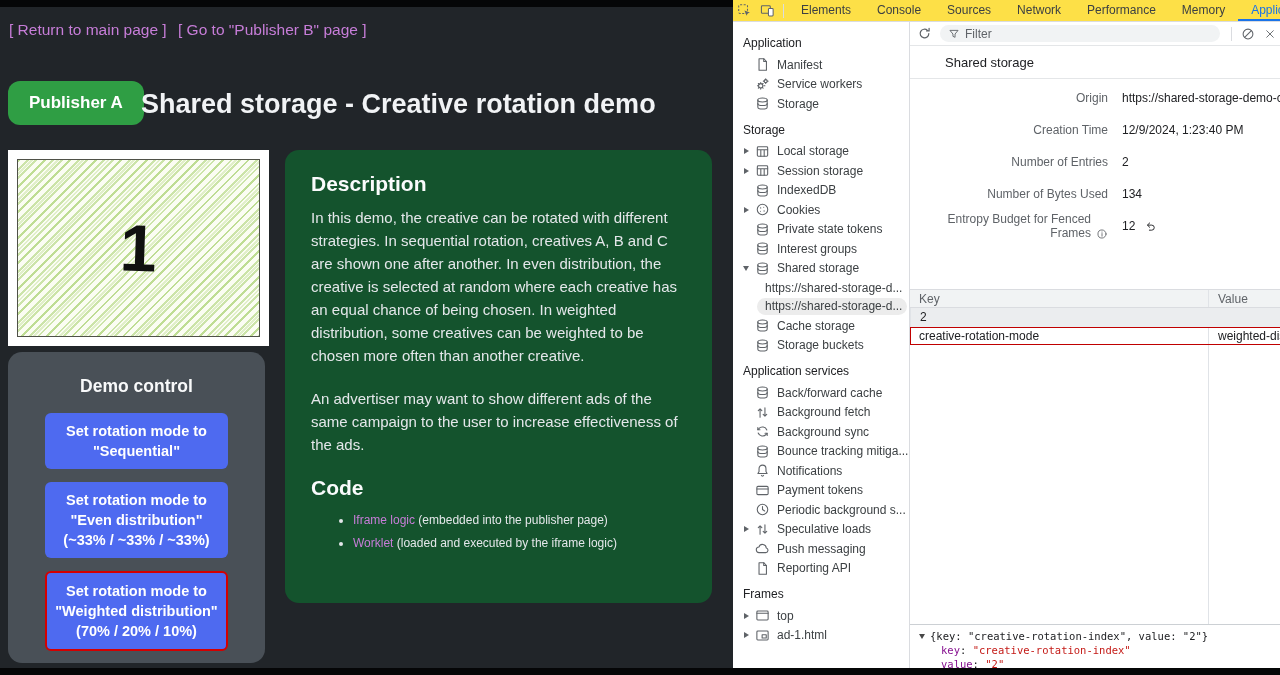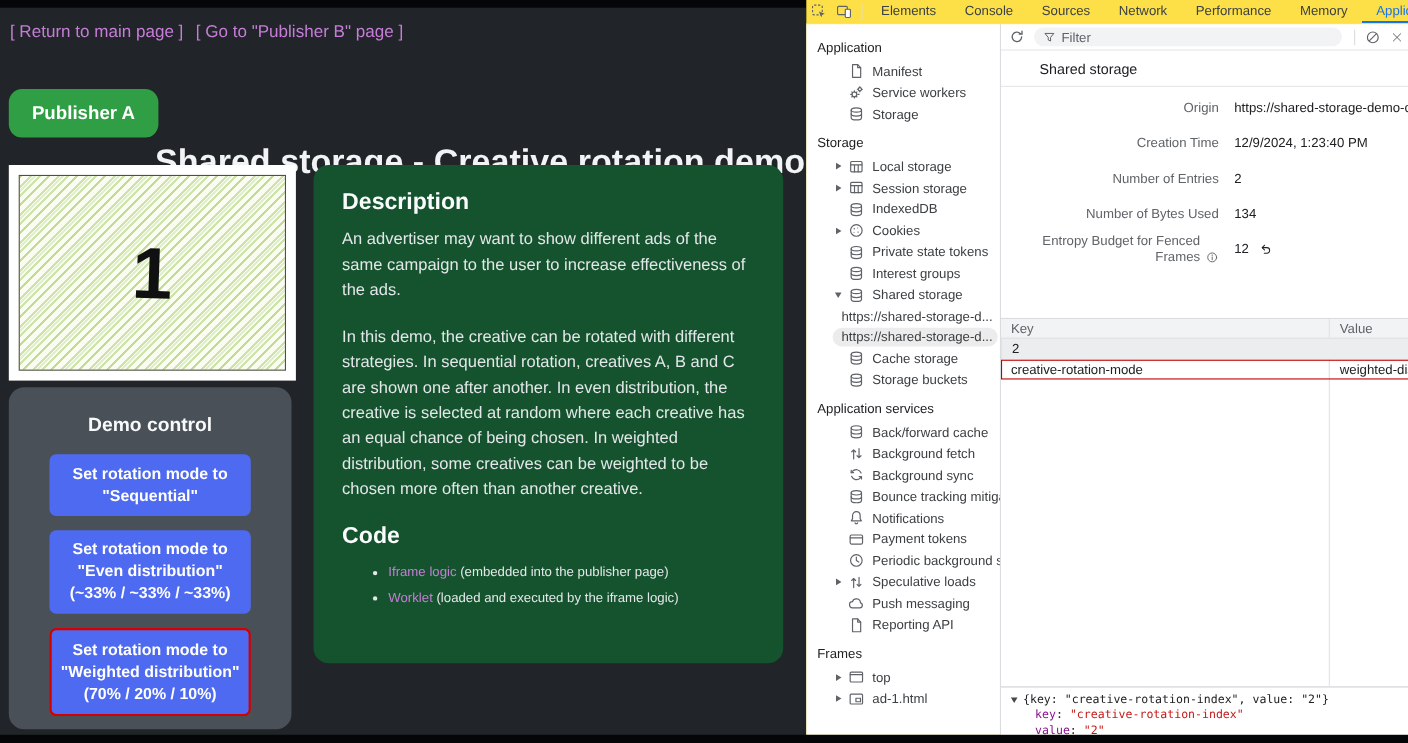--- a/index.html
+++ b/index.html
@@ -10,21 +10,21 @@
   
   .left-page { position:absolute; left:0; top:0; width:733px; height:675px; background:#212529; }
   .letterbox-top { position:absolute; left:0; top:0; width:733px; height:7px; background:#050607; }
   .letterbox-bottom { position:absolute; left:0; bottom:0; width:1280px; height:7px; background:#050607; z-index:9; }
 
   .page-nav { position:absolute; left:9px; top:21px; font-size:15.5px; }
   .page-nav a { color:#c77dd8; text-decoration:none; margin-right:7px; }
 
   .publisher-badge { position:absolute; left:8px; top:81px; height:44px; padding:0 21px; border-radius:12px;
     background:#2f9e44; color:#fff; font-size:17px; font-weight:700; display:flex; align-items:center; }
-  .page-title { position:absolute; left:141px; top:89px; font-size:31px; font-weight:700; color:#f1f3f5;margin-top:40px; }
+  .page-title { position:absolute; left:141px; top:89px; font-size:27px; font-weight:700; color:#f1f3f5; }
 
   .creative-frame { position:absolute; left:8px; top:150px; width:261px; height:196px; background:#fff; padding:9px; }
   .creative { width:100%; height:100%; border:1.6px solid #4f5148; display:flex; align-items:center; justify-content:center;
     background-color:#fbfdf3;
     background-image:
       repeating-linear-gradient(135deg, rgba(157,203,95,.50) 0 2px, rgba(255,255,255,0) 2px 6px),
       repeating-linear-gradient(135deg, rgba(157,203,95,.28) 0 2px, rgba(255,255,255,0) 2px 9px); }
   .creative-number { font-size:66px; font-weight:700; color:#101010; transform:rotate(2deg); }
 
   .demo-panel { position:absolute; left:8px; top:352px; width:257px; height:311px; background:#495057; border-radius:14px;
@@ -52,21 +52,21 @@
   .tabbar { height:22px; border-bottom:1px solid #dadce0; display:flex; align-items:center; }
   .tabbar .ic { margin:0 4px; cursor:pointer; }
   .tabbar-sep { width:1px; height:14px; background:#dadce0; margin:0 4px; flex:none; }
   .tabs { display:flex; height:100%; }
   .tab { padding:0 13px; line-height:21px; cursor:pointer; white-space:nowrap; }
   .tab.active { color:#1a73e8; box-shadow:inset 0 -2px 0 #1a73e8; }
 
   .dt-body { position:absolute; top:22px; left:0; right:0; bottom:0; display:flex; background:#fff; }
   .sidebar { width:177px; border-right:1px solid #dadce0; padding-top:5px; overflow:hidden; flex:none; }
   .sb-header { padding:9px 0 5px 10px; color:#202124; }
-  .sb-item { height:19.5px; display:flex; align-items:center; padding-left:20px; cursor:pointer; white-space:nowrap; }
+  .sb-item { height:19.5px; display:flex; align-items:center; padding-left:4px; cursor:pointer; white-space:nowrap; }
   .sb-arrowslot { width:18px; display:flex; justify-content:center; flex:none; }
   .tri-right { width:0; height:0; border-left:5px solid #5f6368; border-top:3.5px solid transparent; border-bottom:3.5px solid transparent; }
   .tri-down { width:0; height:0; border-top:5px solid #5f6368; border-left:3.5px solid transparent; border-right:3.5px solid transparent; }
   .sb-label { margin-left:7px; }
   .sb-item.sub { margin:1px 2px 1px 24px; height:17.5px; border-radius:9px; padding-left:8px; color:#3c4043; }
   .sb-item.sub .sb-label { margin-left:0; }
   .sb-item.sub.selected { background:#ececec; }
 
   .main { flex:1; position:relative; }
   .toolbar { height:24px; display:flex; align-items:center; padding-left:7px; border-bottom:1px solid #e4e6e8; }
@@ -127,22 +127,22 @@
       <div class="demo-title">Demo control</div>
       <div id="demo-buttons">
           <button class="demo-btn">Set rotation mode to "Sequential"</button>
           <button class="demo-btn">Set rotation mode to "Even distribution" (~33% / ~33% / ~33%)</button>
           <button class="demo-btn highlighted">Set rotation mode to "Weighted distribution" (70% / 20% / 10%)</button>
         </div>
     </div>
 
     <div class="desc-panel">
       <div class="desc-heading">Description</div>
+      <p>In this demo, the creative can be rotated with different strategies. In sequential rotation, creatives A, B and C are shown one after another. In even distribution, the creative is selected at random where each creative has an equal chance of being chosen. In weighted distribution, some creatives can be weighted to be chosen more often than another creative.</p>
       <p>An advertiser may want to show different ads of the same campaign to the user to increase effectiveness of the ads.</p>
-      <p>In this demo, the creative can be rotated with different strategies. In sequential rotation, creatives A, B and C are shown one after another. In even distribution, the creative is selected at random where each creative has an equal chance of being chosen. In weighted distribution, some creatives can be weighted to be chosen more often than another creative.</p>
       <div class="code-heading">Code</div>
       <ul class="code-list" id="code-list">
           <li><a class="code-link">Iframe logic</a><span> (embedded into the publisher page)</span></li>
           <li><a class="code-link">Worklet</a><span> (loaded and executed by the iframe logic)</span></li>
         </ul>
     </div>
   </div>
 
   <div class="devtools">
 

